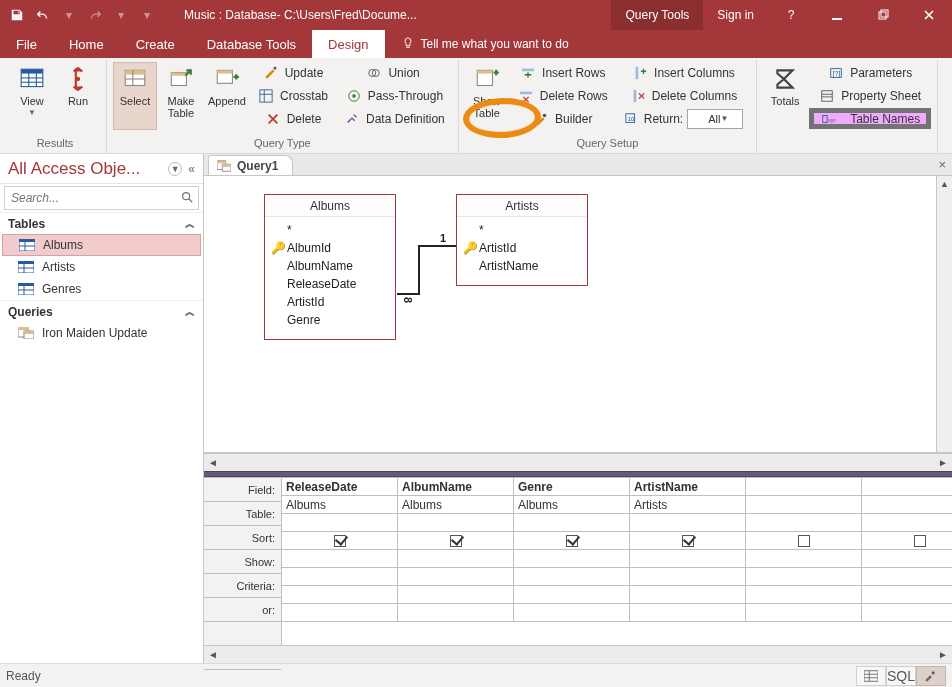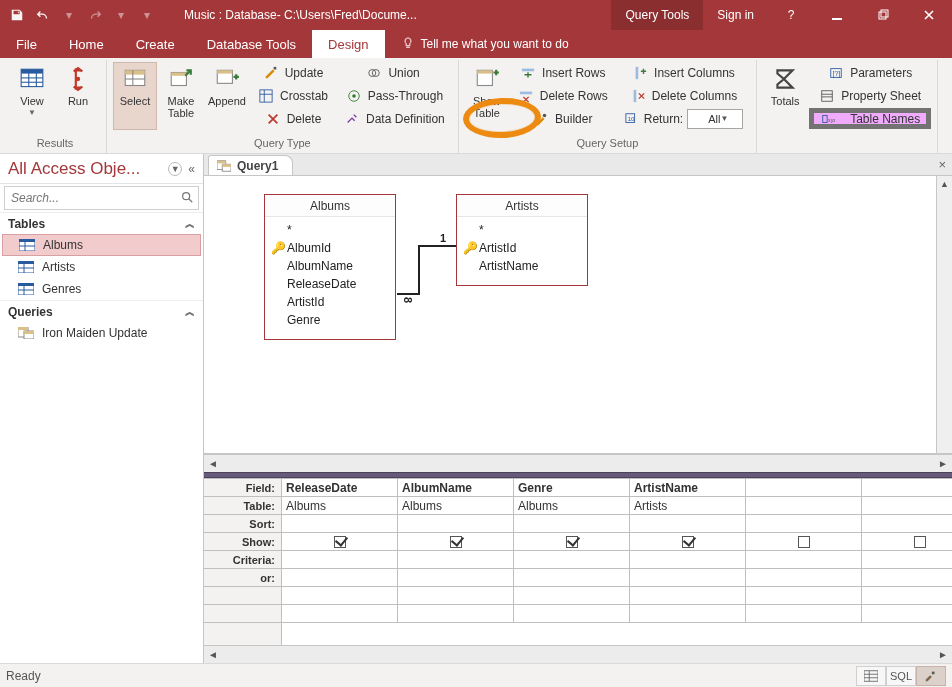--- a/index.html
+++ b/index.html
@@ -208,22 +208,22 @@
   
   .qbe {
     height:168px; background:#fff; display:flex;
     border-top:1px solid var(--table-border);
   }
   .qbe-labels{
     width:78px; border-right:1px solid var(--table-border);
     background:#f3f2f1; font-size:11px; color:#333;
   }
   .qbe-labels div{
-    height:18px; border-bottom:1px solid var(--table-border);
-    display:flex; align-items:center; justify-content:flex-end; padding-right:6px;font-weight:bold;
+    height:24px; border-bottom:1px solid var(--table-border);
+    display:flex; align-items:center; justify-content:flex-end; padding-right:6px;
   }
   .qbe-cols{ flex:1; overflow:hidden; position:relative;}
   .qbe-grid{
     display:grid;
     grid-template-columns: repeat(6, 116px);
     font-size:12px;
   }
   .qcell{
     height:18px; border-right:1px solid var(--table-border); border-bottom:1px solid var(--table-border);
     padding:0 4px; display:flex; align-items:center; overflow:hidden; white-space:nowrap;
@@ -821,21 +821,21 @@
   <span>Ready</span>
   <div class="viewbtns">
     <div class="vbtn">
       <svg width="14" height="12" viewBox="0 0 16 12">
           <rect x="0" y="0" width="16" height="12" fill="none" stroke="#666"></rect>
           <line x1="0" y1="4" x2="16" y2="4" stroke="#666"></line>
           <line x1="0" y1="8" x2="16" y2="8" stroke="#666"></line>
           <line x1="6" y1="0" x2="6" y2="12" stroke="#666"></line>
         </svg>
     </div>
-    <div class="vbtn" style="font-size:11px;">SQL</div>
+    <div class="vbtn" style="font-size:14px;">SQL</div>
     <div class="vbtn active">
       <svg width="14" height="12" viewBox="0 0 16 12">
           <path d="M2 10l5-5 2 2-5 5H2z" fill="#7a6a4a"></path>
           <rect x="9" y="1" width="3" height="3" fill="#555"></rect>
         </svg>
     </div>
   </div>
 </div>
 
 </body></html>

